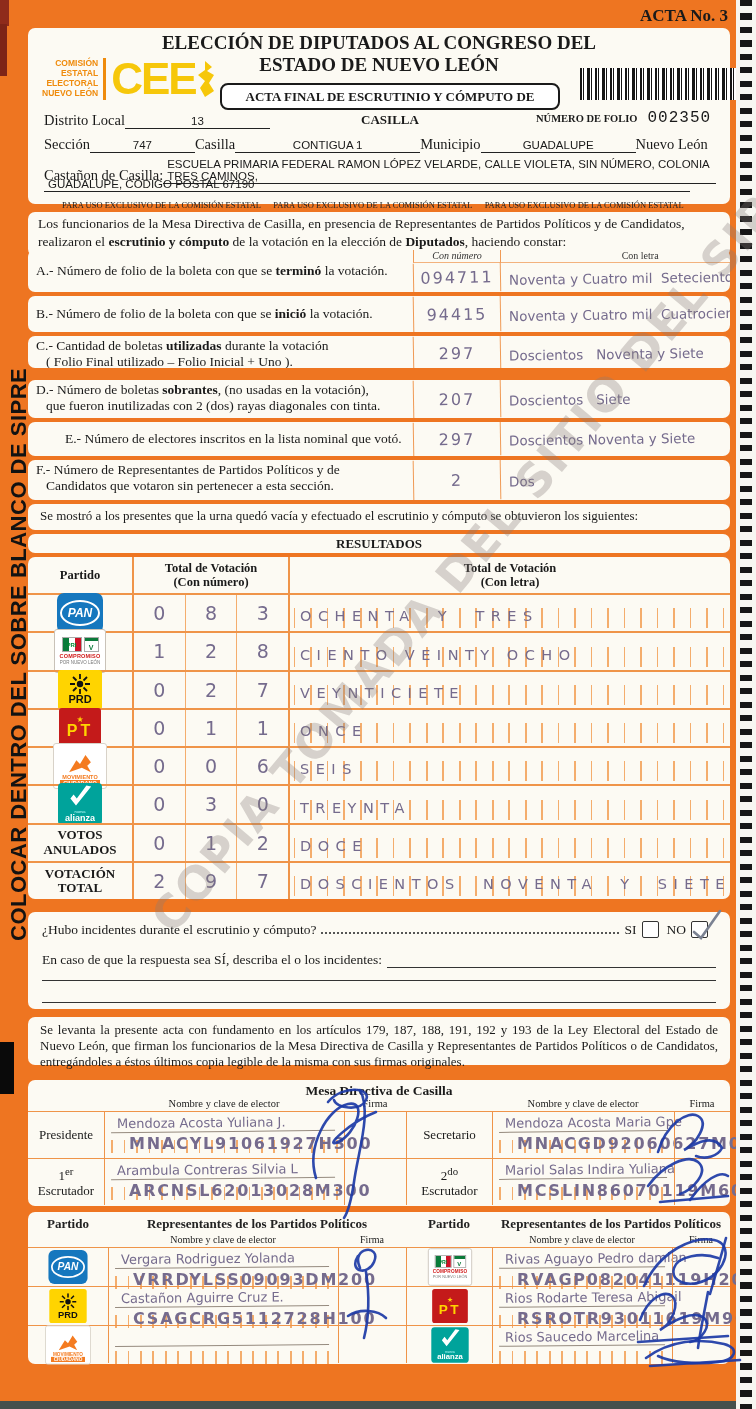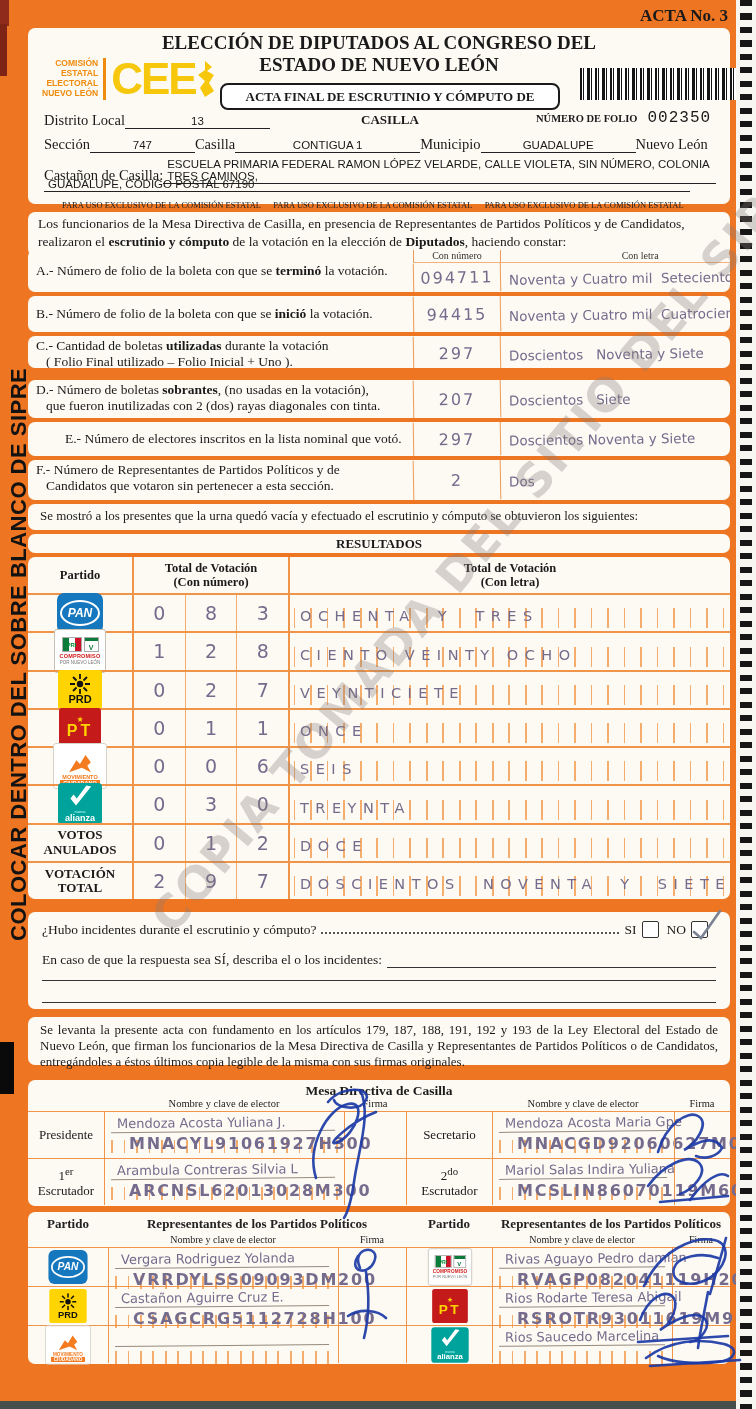--- a/index.html
+++ b/index.html
@@ -191,21 +191,21 @@
     <div style="padding:3px 10px;font-size:13.5px;line-height:1.3;">
       <span>Los funcionarios de la Mesa Directiva de Casilla, en presencia de Representantes de Partidos Políticos  y de Candidatos, realizaron el </span><b>escrutinio y cómputo</b><span> de la votación en la elección de </span><b>Diputados</b><span>, haciendo constar:</span>
     </div>
   </div>
 
   <div class="card strip" style="top:250px;height:42px;">
     <div class="sgrid" style="grid-template-rows:13px 1fr;">
       <div class="s-label" style="grid-row:1/3;display:flex;align-items:center;">
         <div><span>A.- Número de folio de la boleta con que se </span><b>terminó</b><span> la votación.</span></div>
       </div>
-      <div class="s-hdr" style="border-left:1.5px solid #f09a55;border-right:1.5px solid #f09a55;">Con número</div>
+      <div class="s-hdr" style="border-left:1.5px solid #f09a55;border-right:1.5px solid #f09a55;font-style:italic;">Con número</div>
       <div class="s-hdr">Con letra</div>
       <div class="s-num hw hwn">094711</div>
       <div class="s-let hw hwl">Noventa y Cuatro mil  Setecientos Once</div>
     </div>
   </div>
   <div class="card strip" style="top:296px;height:36px;">
     <div class="sgrid">
       <div class="s-label" style="display:flex;align-items:center;">
         <div><span>B.- Número de folio de la boleta con que se </span><b>inició</b><span> la votación.</span></div>
       </div>

